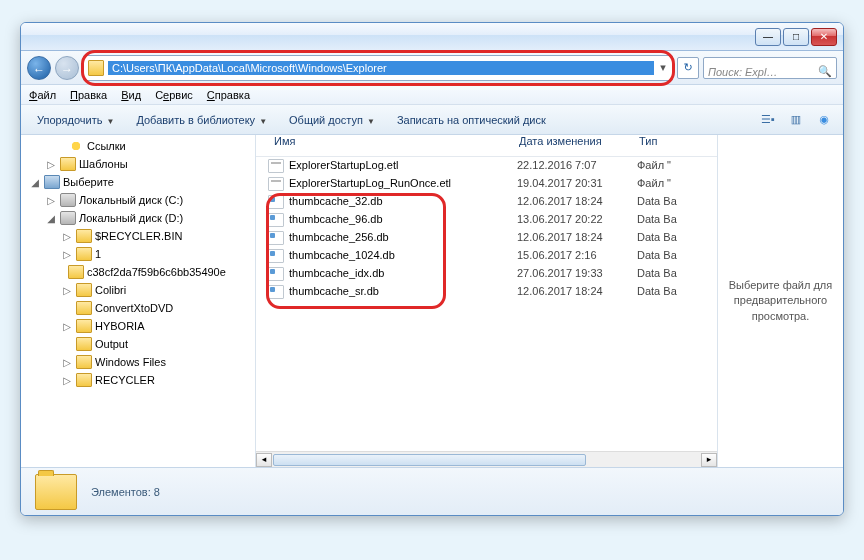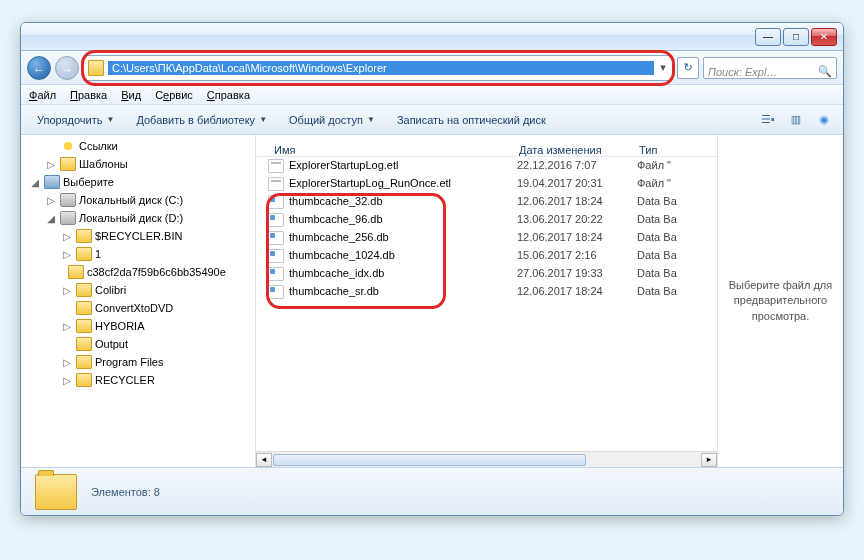--- a/index.html
+++ b/index.html
@@ -18,36 +18,36 @@
 .addr-icon{width:16px;height:16px;margin:0 4px;background:linear-gradient(#ffe9a3,#f4c845);border:1px solid #c89a28;border-radius:1px}
 .addr-text{flex:1;background:#3a8de0;color:#fff;padding:1px 4px;white-space:nowrap;overflow:hidden}
 .addr-drop{width:18px;text-align:center;color:#555;cursor:pointer}
 .refresh{width:22px;height:22px;border:1px solid #8fa8c6;background:#fff;display:flex;align-items:center;justify-content:center;color:#1b5da3;cursor:pointer;border-radius:2px}
 .searchbox{width:134px;height:22px;border:1px solid #8fa8c6;background:#fff;display:flex;align-items:flex-end;padding:0 4px;color:#888;border-radius:2px;font-style:italic}
 .search-icon{margin-left:auto;color:#1b5da3;font-style:normal}
 .menubar{height:20px;background:linear-gradient(#f7fbff,#eaf2fa);display:flex;align-items:center;padding:0 8px;gap:14px;border-bottom:1px solid #d4e0ed}
 .menubar span{cursor:pointer}
 .menubar span u{text-decoration:underline}
 .toolbar{height:30px;background:linear-gradient(#f4f9fd,#e1ecf6);display:flex;align-items:center;padding:0 8px;gap:6px;border-bottom:1px solid #c5d6e8}
-.tool-btn{padding:3px 8px;display:flex;align-items:center;gap:4px;cursor:pointer;border-radius:2px;color:#1a3e6e}
+.tool-btn{padding:3px 8px;display:flex;align-items:flex-end;gap:4px;cursor:pointer;border-radius:2px;color:#1a3e6e}
 .tool-drop{font-size:8px;color:#444}
 .tool-spacer{flex:1}
 .tool-icon{width:22px;height:22px;display:flex;align-items:center;justify-content:center;color:#3a6ea5;cursor:pointer}
 .body{display:flex;height:332px}
 .sidebar{width:235px;background:#fff;border-right:1px solid #d9e3ed;overflow:hidden;padding-top:2px}
 .tree-item{display:flex;align-items:center;height:18px;padding-left:8px;cursor:pointer;white-space:nowrap}
 .tw{width:12px;text-align:center;color:#6b6b6b;font-size:10px}
 .ic{width:16px;height:14px;margin:0 3px;display:inline-block}
 .ic-star{background:radial-gradient(circle,#ffd54a 40%,transparent 41%)}
 .ic-fold{background:linear-gradient(#ffe9a3,#f4c845);border:1px solid #c89a28;border-radius:1px}
 .ic-comp{background:linear-gradient(#c8dcef,#7aa6d0);border:1px solid #5a88b5;border-radius:1px}
 .ic-disk{background:linear-gradient(#e5e5e5,#b5b5b5);border:1px solid #888;border-radius:2px}
 .main{flex:1;display:flex;background:#fff}
 .filelist{flex:1;position:relative;overflow:hidden}
-.cols{display:flex;height:22px;border-bottom:1px solid #e4e9ef;align-items:flex-end;padding-left:12px;color:#1a3e6e}
+.cols{display:flex;height:22px;border-bottom:1px solid #e4e9ef;align-items:flex-start;padding-left:12px;color:#1a3e6e}
 .col{padding:0 6px;cursor:pointer}
 .c1{width:245px}.c2{width:120px}.c3{width:60px}
 .rows{padding-top:2px}
 .row{display:flex;align-items:flex-start;height:18px;padding-left:12px;cursor:pointer}
 .fic{width:16px;height:14px;margin-right:5px;display:inline-block;background:#fff;border:1px solid #c0c8d0;border-radius:1px;position:relative}
 .fic.etl::after{content:"";position:absolute;top:2px;left:2px;right:2px;height:2px;background:#bbb}
 .fic.db::before{content:"";position:absolute;top:1px;left:1px;width:5px;height:5px;background:#5a9ad6;border-radius:1px}
 .fn{width:228px;white-space:nowrap}
 .fd{width:120px;color:#444}
 .ft{width:60px;color:#444;white-space:nowrap;overflow:hidden}
@@ -117,21 +117,21 @@
         <span>Записать на оптический диск</span>
       </div>
     <div class="tool-spacer"></div>
     <div class="tool-icon">☰▪</div>
     <div class="tool-icon">▥</div>
     <div class="tool-icon" style="color:#3a8de0">◉</div>
   </div>
 
   <div class="body">
     <div class="sidebar" id="tree">
-        <div class="tree-item" style="padding-left: 24px;">
+        <div class="tree-item" style="padding-left: 24px; margin-left: 8px;">
           <span class="tw"></span>
           <span class="ic ic-star"></span>
           <span>Ссылки</span>
         </div>
         <div class="tree-item" style="padding-left: 24px;">
           <span class="tw">▷</span>
           <span class="ic ic-fold"></span>
           <span>Шаблоны</span>
         </div>
         <div class="tree-item" style="padding-left: 8px;">
@@ -180,21 +180,21 @@
           <span>HYBORIA</span>
         </div>
         <div class="tree-item" style="padding-left: 40px;">
           <span class="tw"></span>
           <span class="ic ic-fold"></span>
           <span>Output</span>
         </div>
         <div class="tree-item" style="padding-left: 40px;">
           <span class="tw">▷</span>
           <span class="ic ic-fold"></span>
-          <span>Program Files</span>
+          <span>Windows Files</span>
         </div>
         <div class="tree-item" style="padding-left: 40px;">
           <span class="tw">▷</span>
           <span class="ic ic-fold"></span>
           <span>RECYCLER</span>
         </div>
       </div>
 
     <div class="main">
       <div class="filelist">

